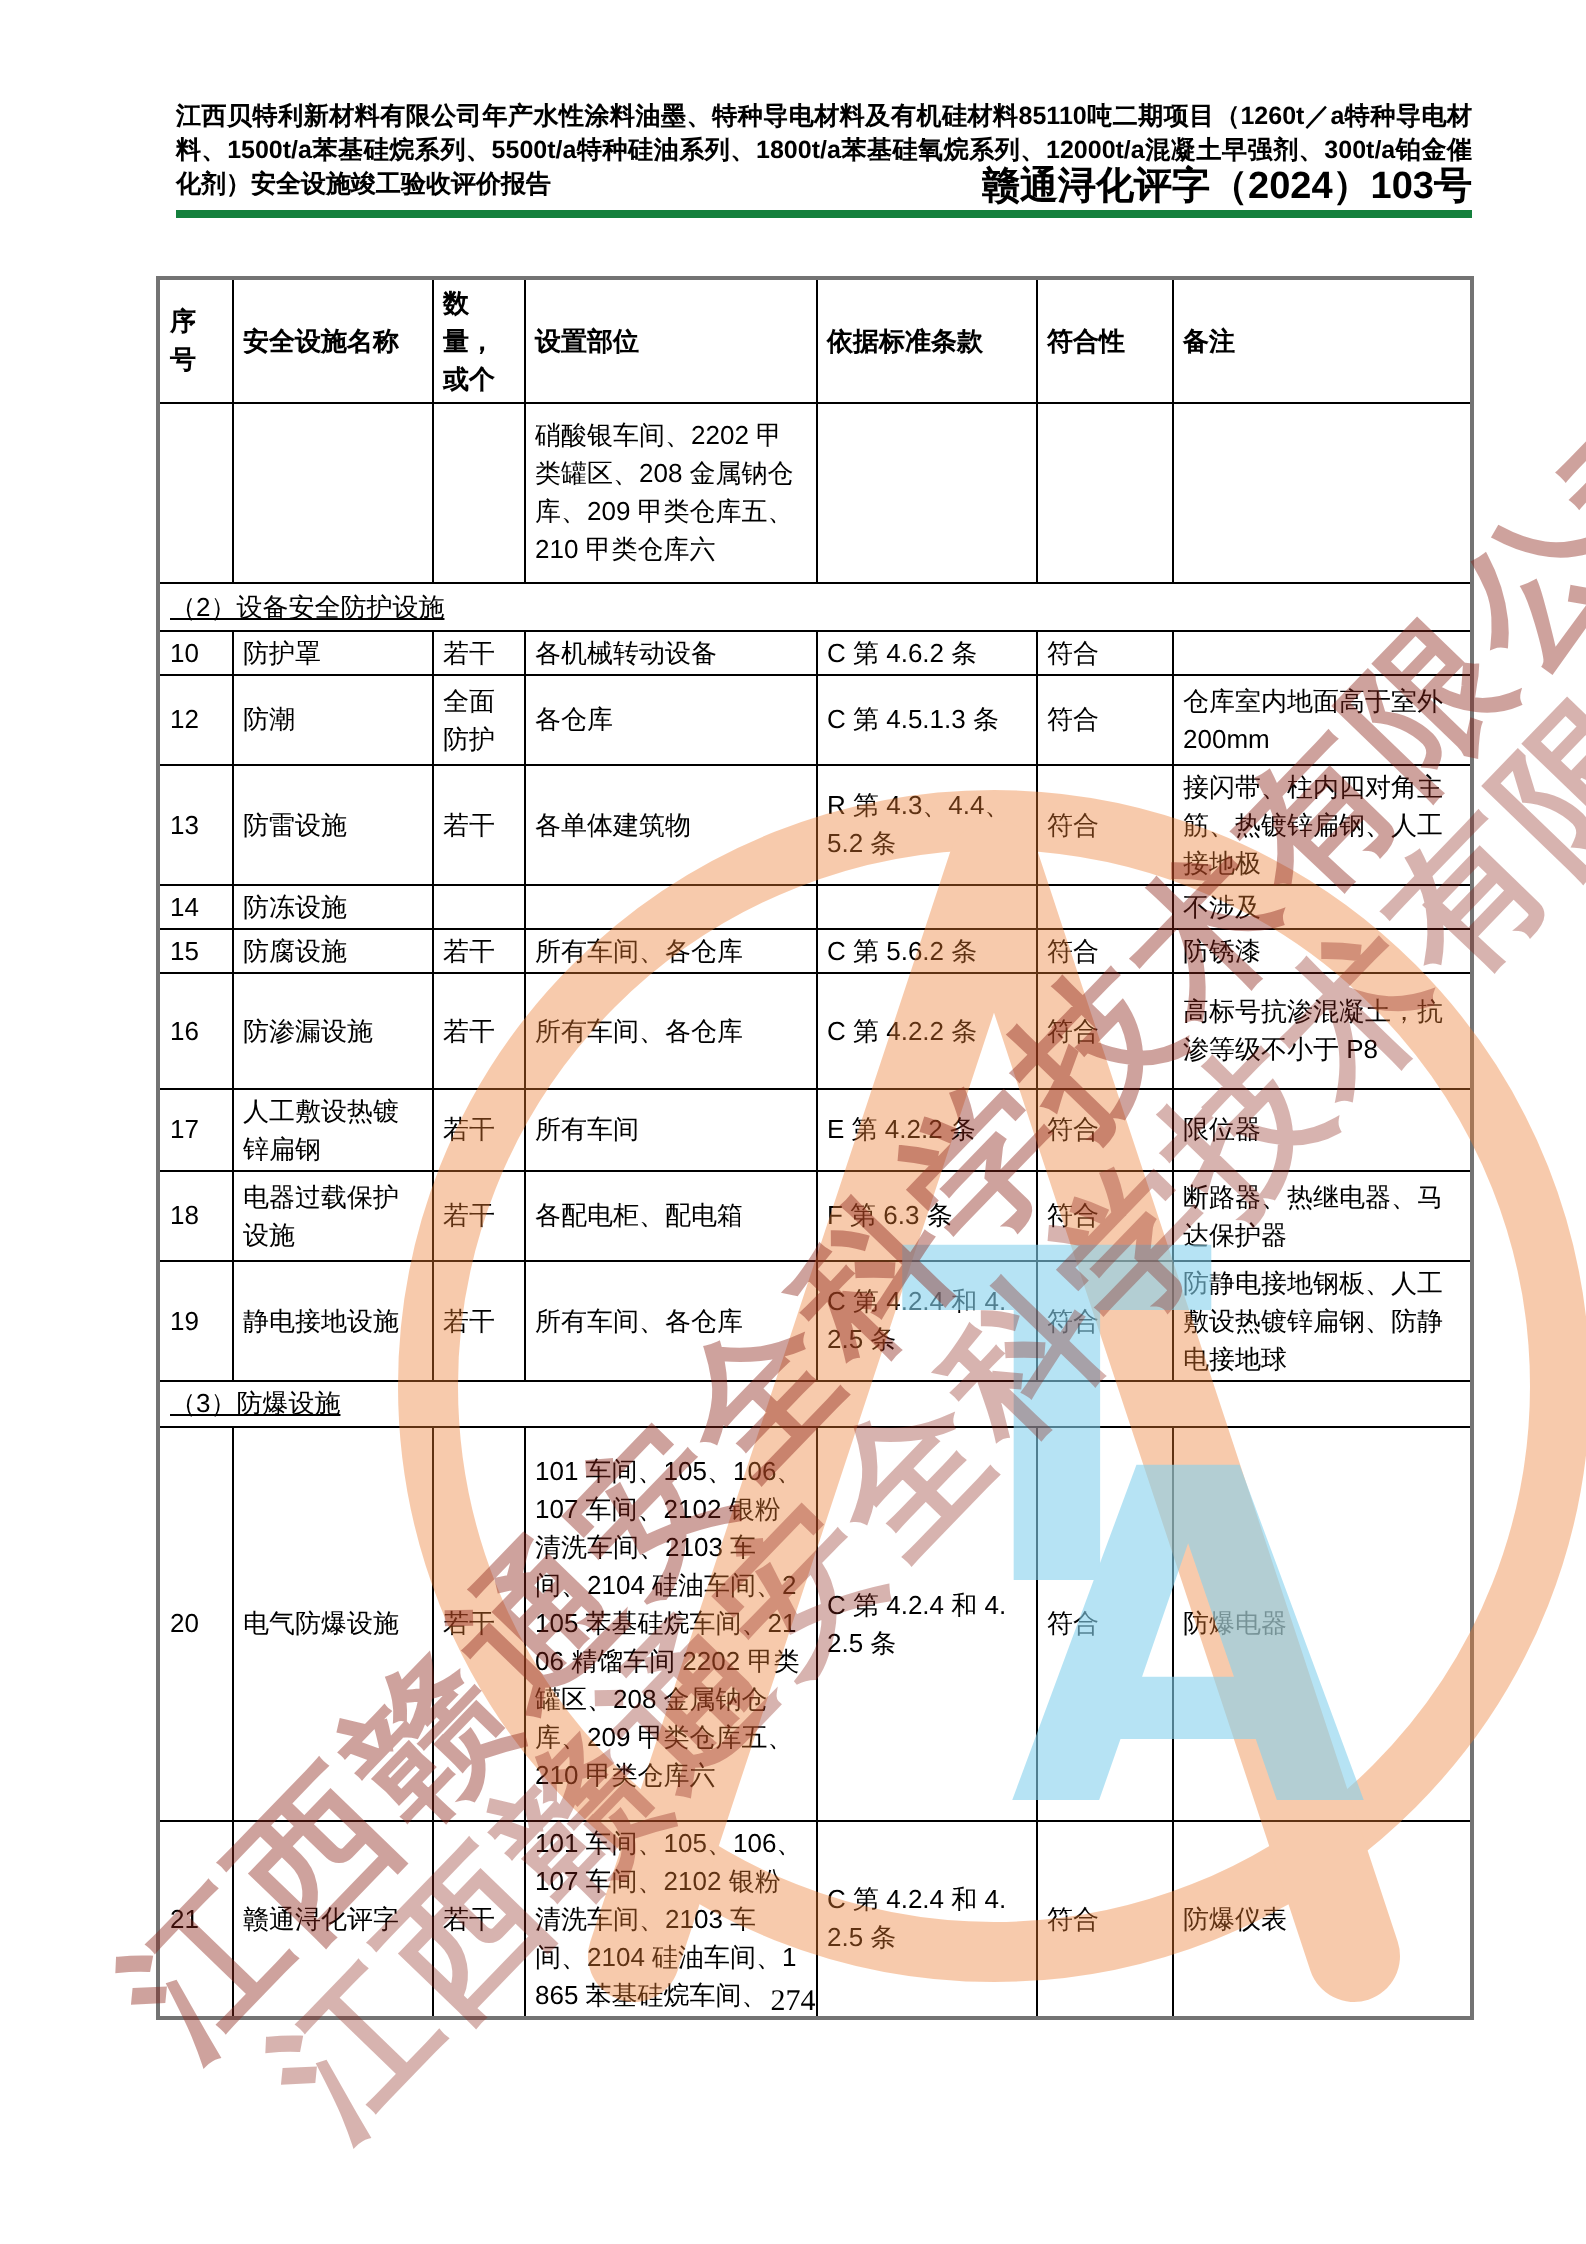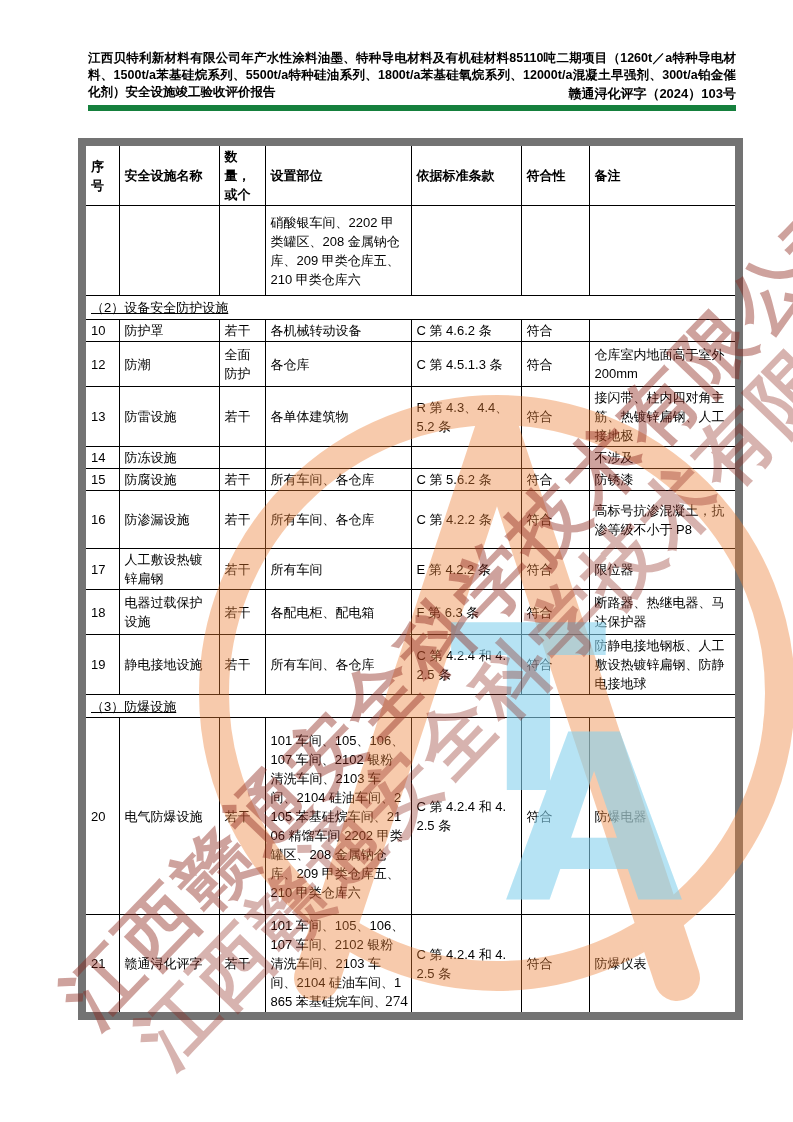--- a/index.html
+++ b/index.html
@@ -5,32 +5,32 @@
   html,body{margin:0;padding:0;}
   body{
     width:793px;height:1122px;position:relative;overflow:hidden;
     background:#ffffff;color:#000;
     font-family:"Liberation Sans","DejaVu Sans",sans-serif;
   }
   
   .page-header{
     position:absolute;left:88px;top:50px;width:648px;
     font-size:12.5px;line-height:17px;font-weight:bold;
-    border-bottom:6px solid #15803d;padding-bottom:4px;min-height:51px;
+    border-bottom:4px solid #15803d;padding-bottom:4px;min-height:51px;
   }
   .doc-number{
     position:absolute;right:0;bottom:3px;
-    font-size:13px;font-weight:bold;background:transparent;
+    font-size:19px;font-weight:bold;background:transparent;
   }
   .title-text{display:block;text-align:justify;}
   
   table.doc-table{
     position:absolute;left:78px;top:138px;width:657px;
     border-collapse:collapse;table-layout:fixed;
-    font-size:13px;border:8px solid #737373;
+    font-size:13px;border:2px solid #737373;
   }
   .doc-table td,.doc-table th{
     border:1px solid #000;padding:1px 5px;vertical-align:middle;
     text-align:left;line-height:19px;word-break:break-all;
     overflow:hidden;
   }
   .doc-table th{font-weight:bold;}
   .cell-no{text-align:center;padding:1px 2px;}
   .sec-row td{font-weight:normal;text-decoration:underline;}
   

